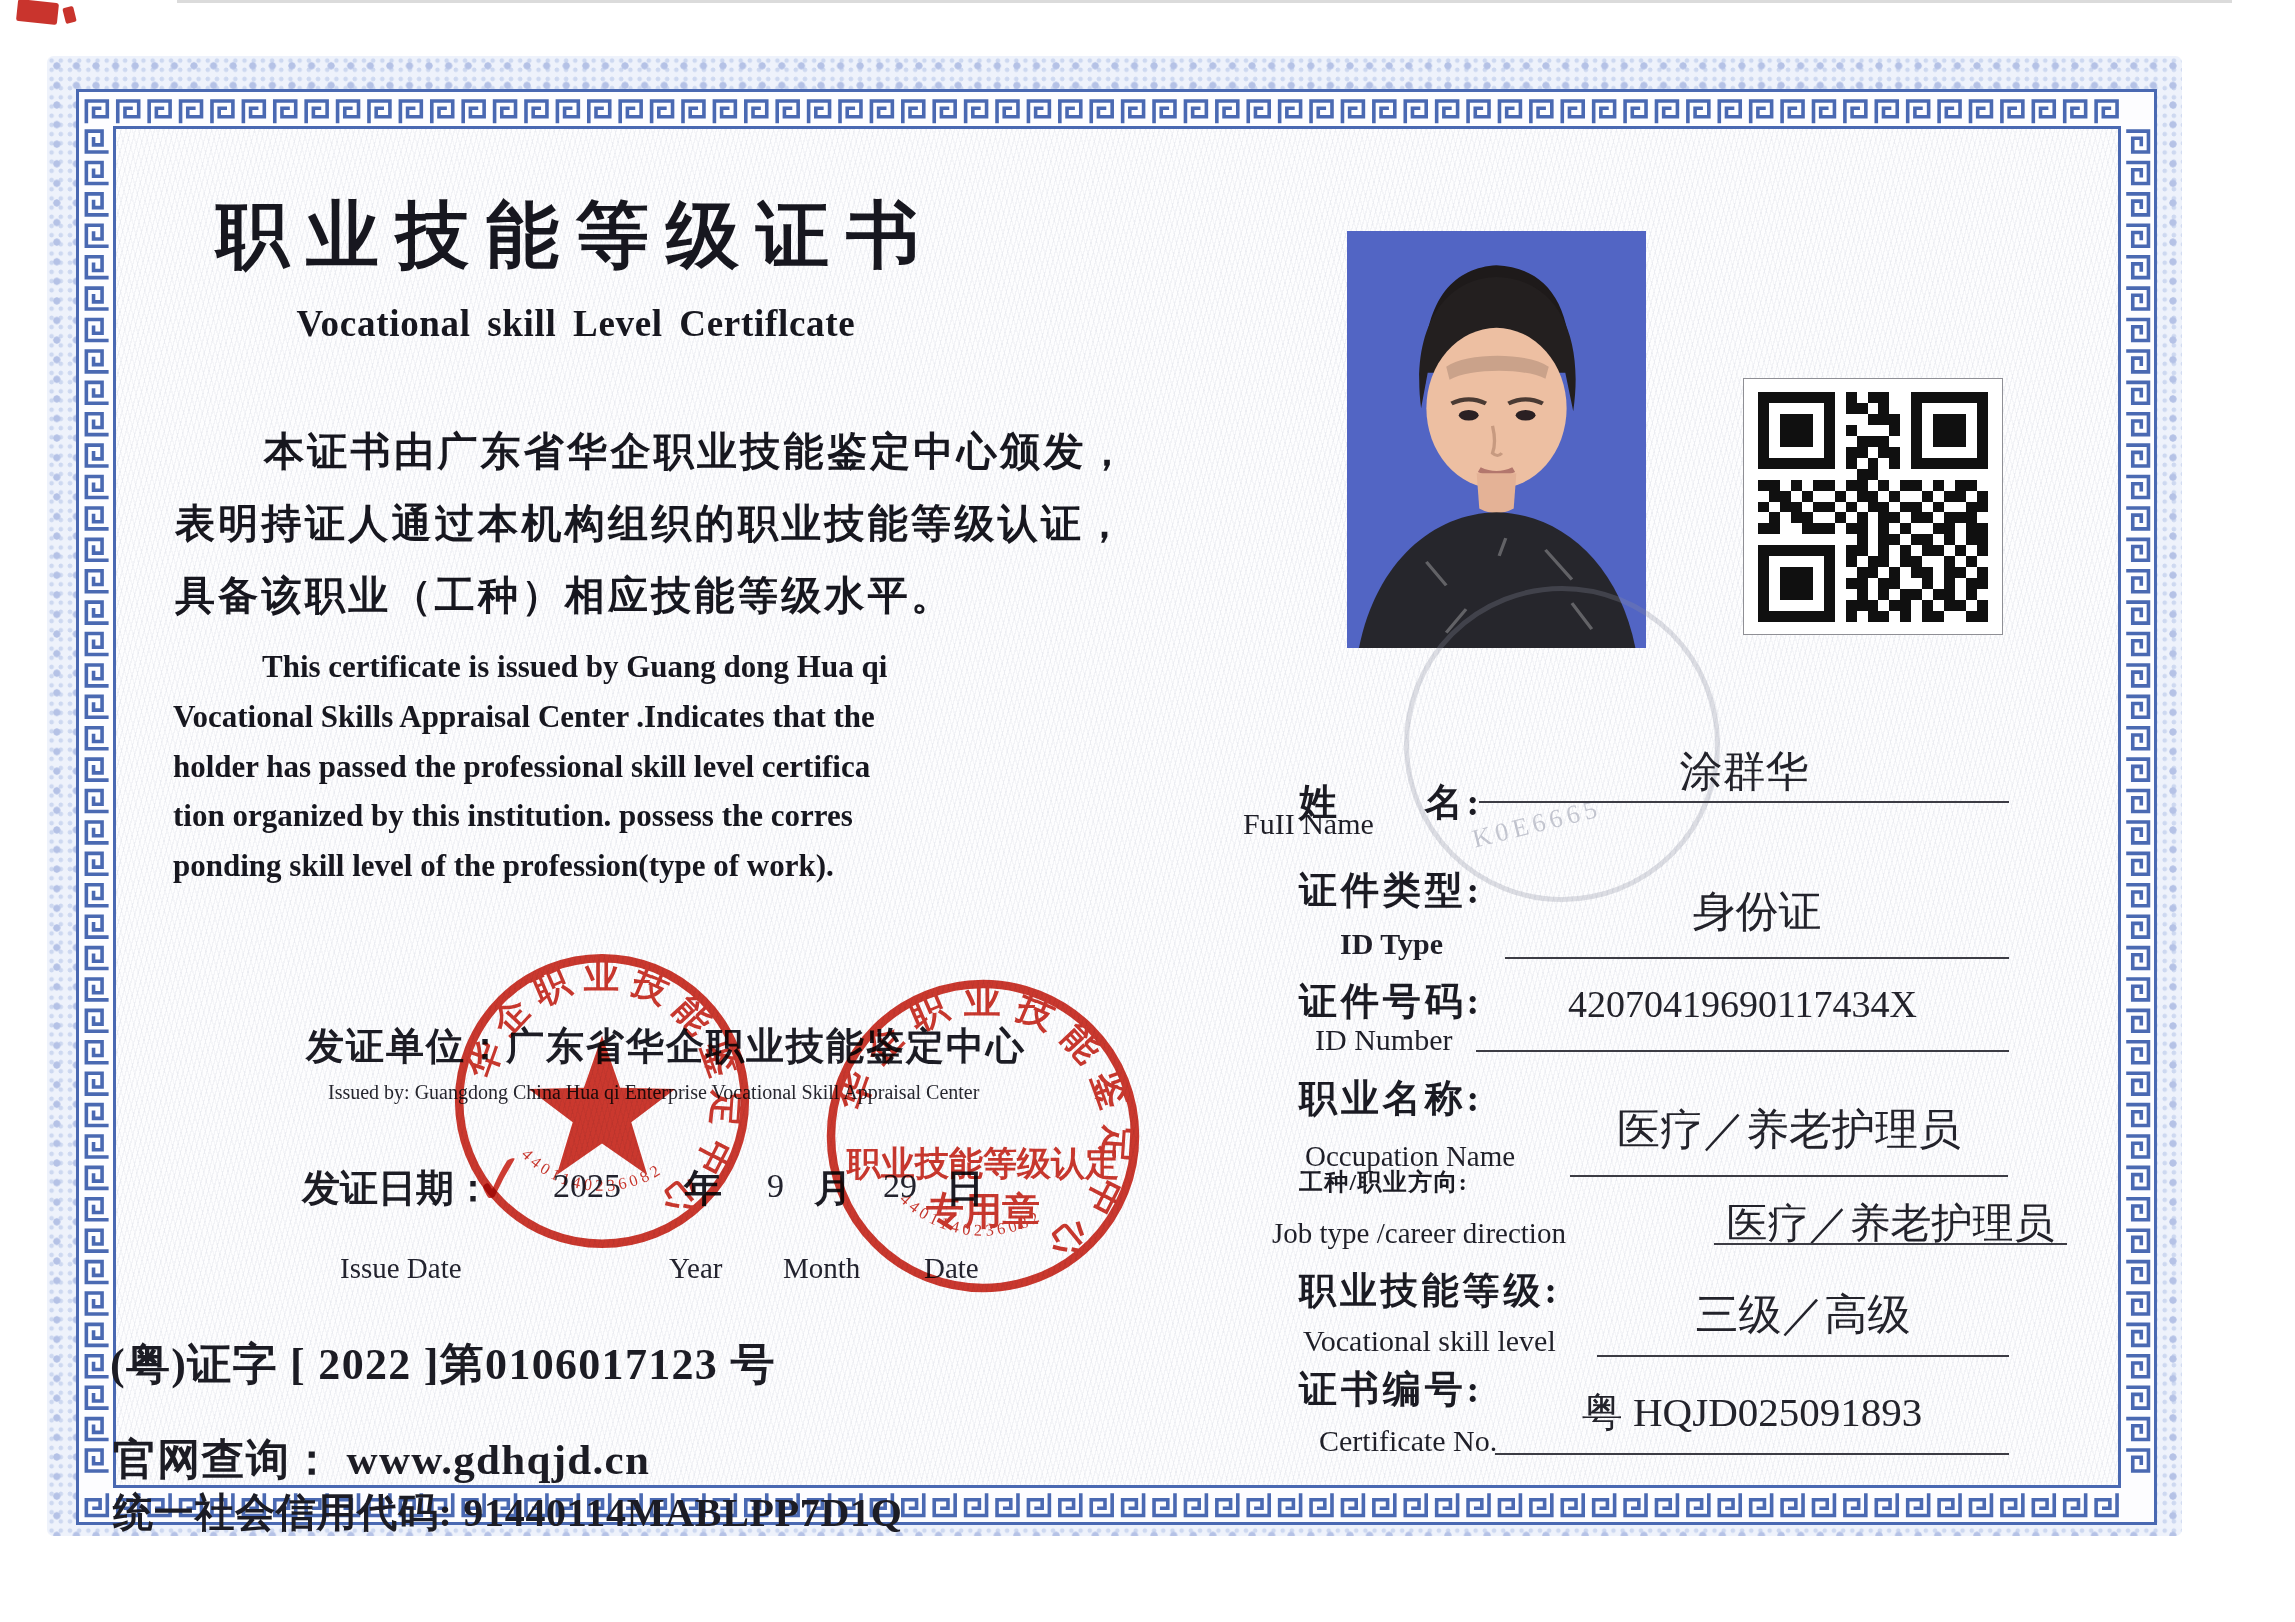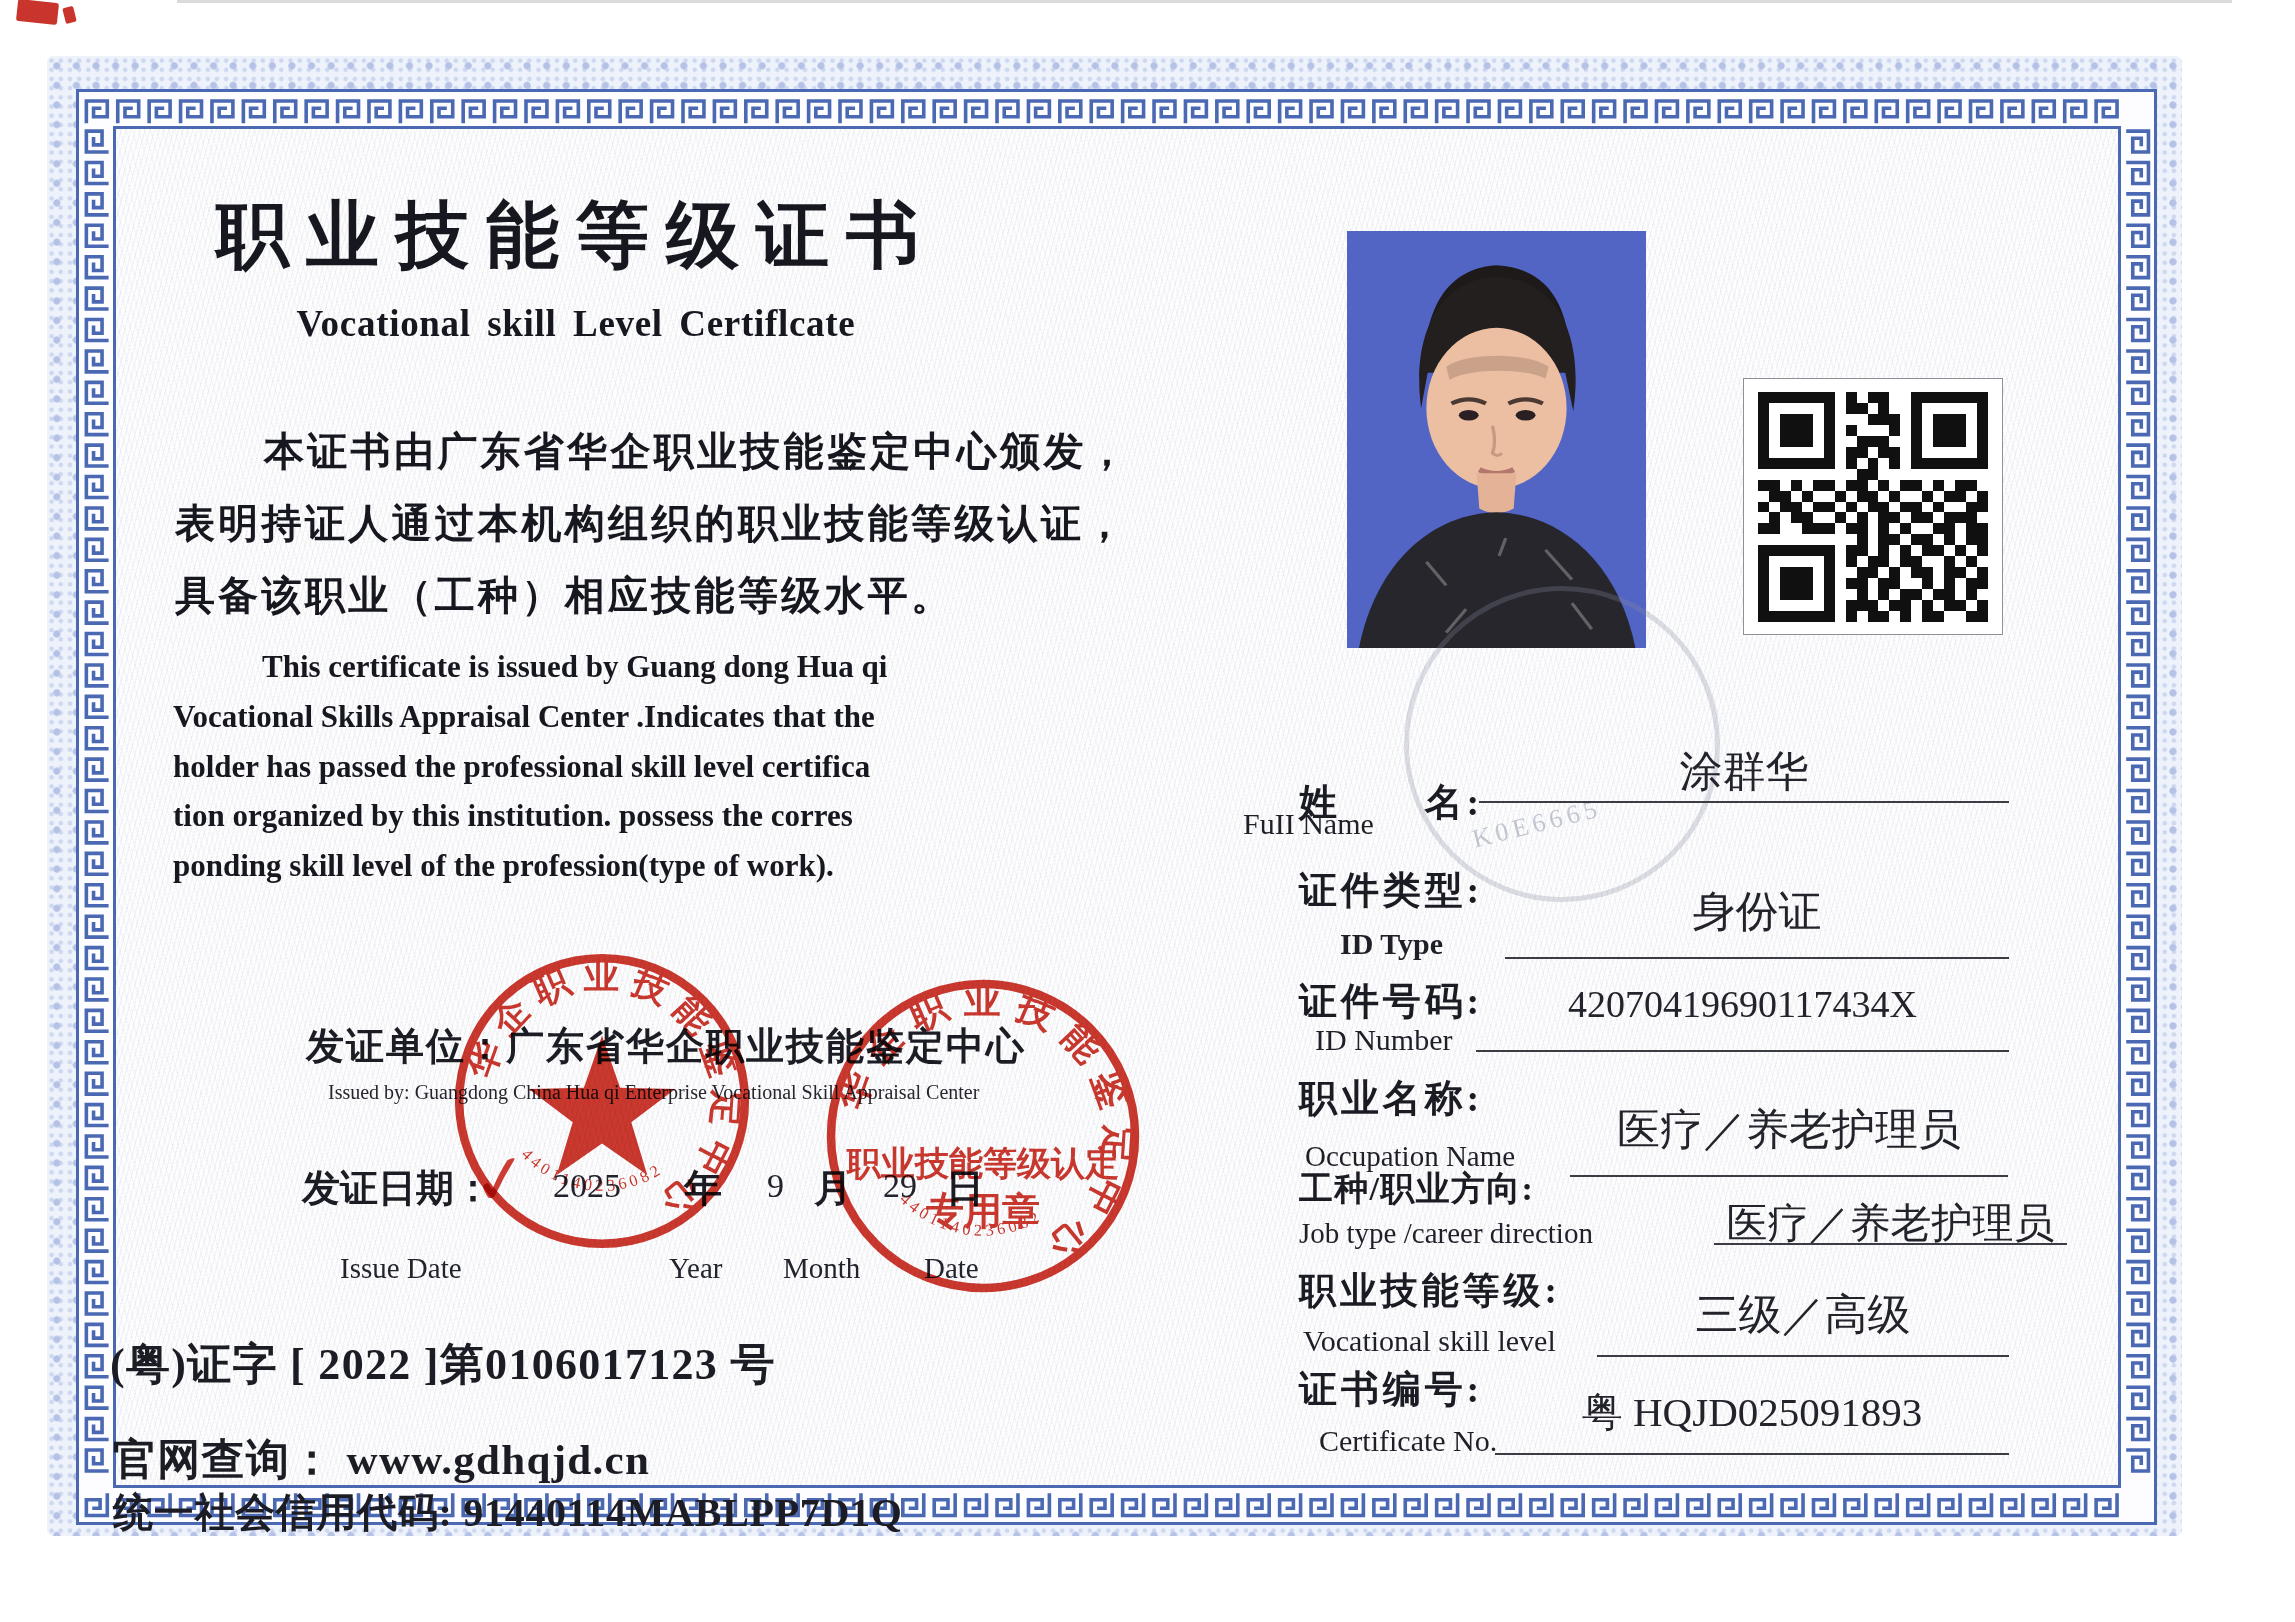--- a/index.html
+++ b/index.html
@@ -58,21 +58,21 @@
 
   .flabel{position:absolute;left:1299px;font-size:38px;font-weight:700;letter-spacing:3.9px;color:#1b1b23;white-space:nowrap;}
   .fsub{position:absolute;font-size:30px;color:#1f1f28;white-space:nowrap;}
   .fval{position:absolute;text-align:center;font-size:43px;color:#23232b;white-space:nowrap;}
   .uline{position:absolute;border-bottom:2.6px solid #3c3c44;height:0;}
 
   .r1l{top:737px;margin-top:40px;} .r1s{left:1243px;top:784px;margin-top:23px;} .r1v{left:1479px;width:530px;top:743px;} .r1u{left:1479px;width:530px;top:801px;}
   .r2l{top:865px;} .r2s{left:1340px;top:927px;font-weight:bold;} .r2v{left:1505px;width:504px;top:883px;} .r2u{left:1505px;width:504px;top:957px;}
   .r3l{top:976px;} .r3s{left:1315px;top:1023px;} .r3v{left:1476px;width:533px;top:982px;font-size:38px;} .r3u{left:1476px;width:533px;top:1050px;}
   .r4l{top:1073px;} .r4s{left:1305px;top:1140px;font-size:29px;} .r4v{left:1570px;width:438px;top:1101px;} .r4u{left:1570px;width:438px;top:1175px;}
-  .r5l{top:1166px;font-size:34px;letter-spacing:1.3px;} .r5s{left:1299px;top:1217px;font-size:29px;} .r5v{left:1714px;width:353px;top:1196px;font-size:41px;} .r5u{left:1714px;width:353px;top:1243px;}
+  .r5l{top:1166px;font-size:24px;letter-spacing:1.3px;} .r5s{left:1272px;top:1217px;font-size:29px;} .r5v{left:1714px;width:353px;top:1196px;font-size:41px;} .r5u{left:1714px;width:353px;top:1243px;}
   .r6l{top:1266px;font-size:37px;} .r6s{left:1303px;top:1324px;} .r6v{left:1597px;width:412px;top:1286px;} .r6u{left:1597px;width:412px;top:1355px;}
   .r7l{top:1364px;} .r7s{left:1307px;top:1424px;margin-left:12px;} .r7v{left:1495px;width:514px;top:1385px;font-size:41px;} .r7u{left:1495px;width:514px;top:1453px;}
 
   
   .stamp{position:absolute;mix-blend-mode:multiply;opacity:.93;overflow:visible;}
   .stamp text{fill:#c8281e;}
   .seal-ring{fill:none;stroke:#c8281e;}
 </style>
 </head>
 <body>

